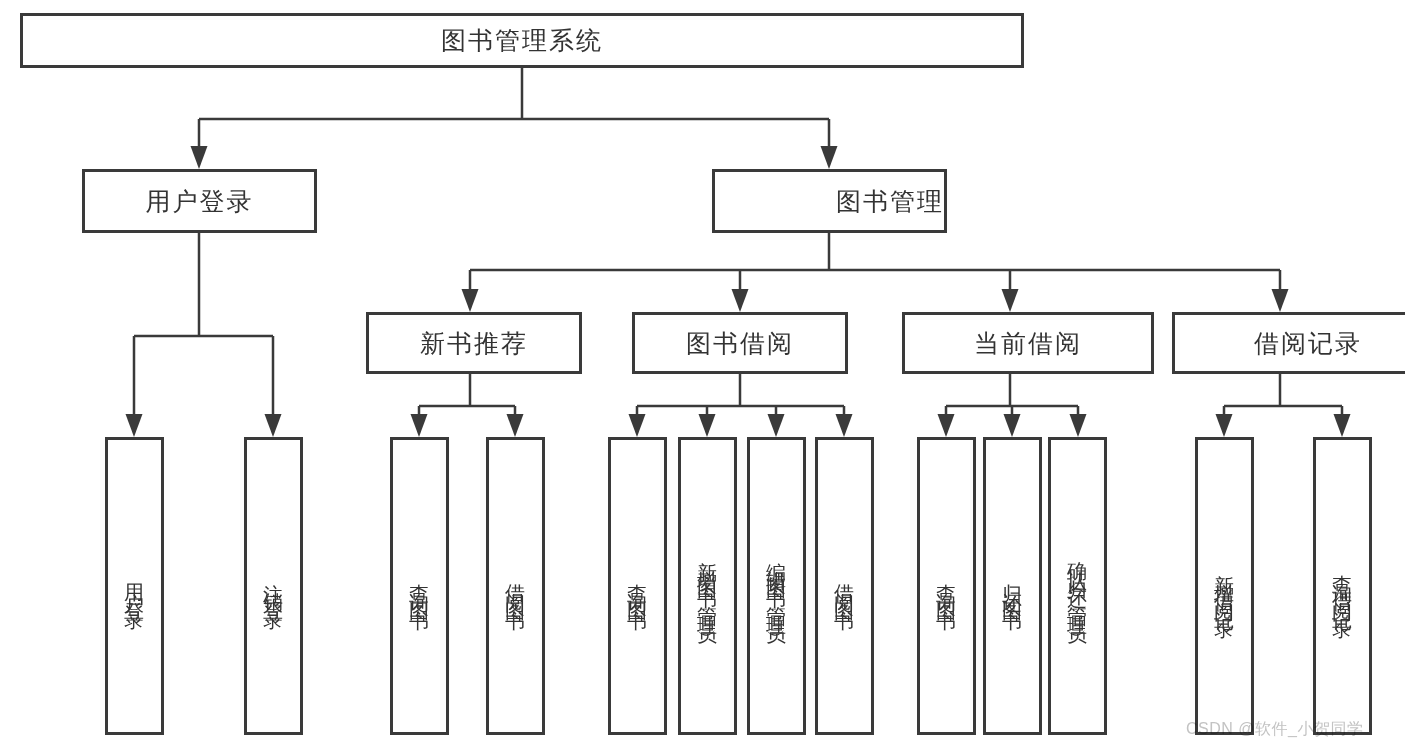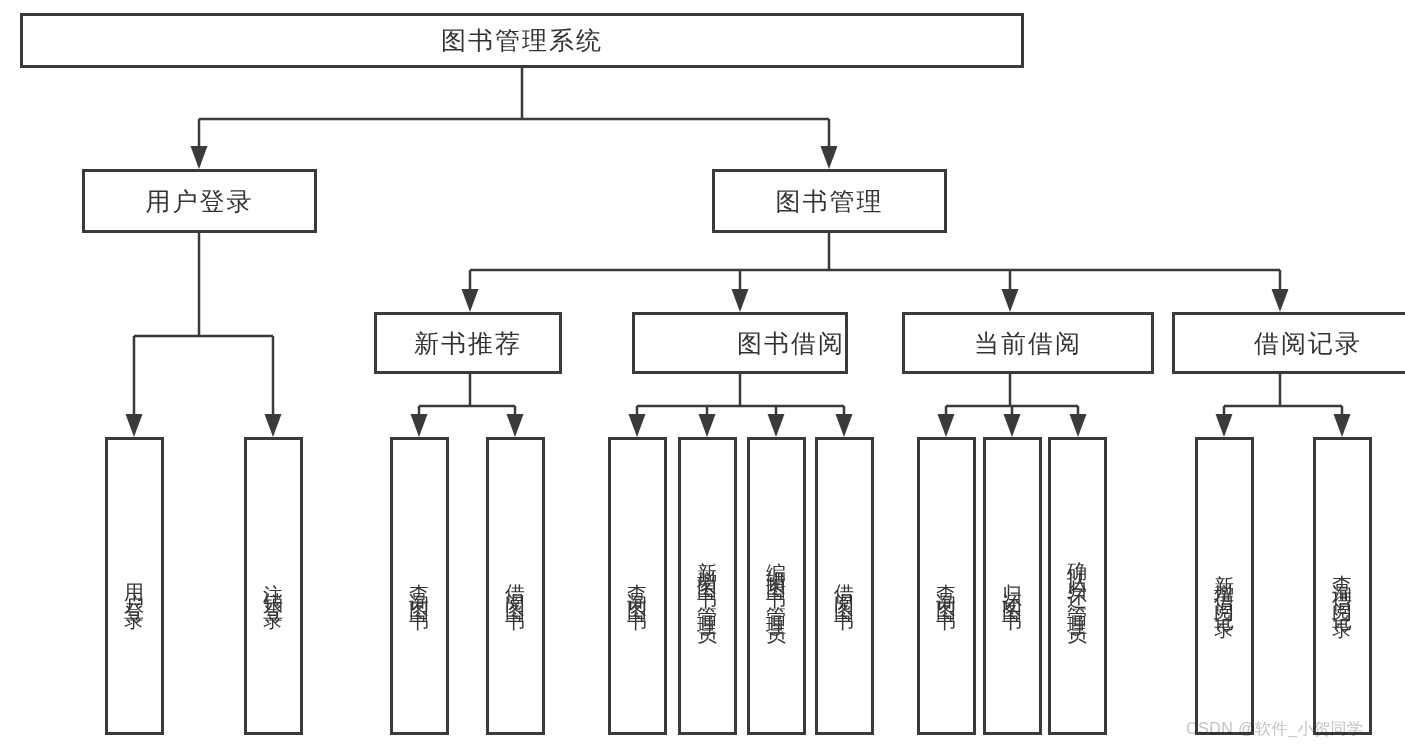--- a/index.html
+++ b/index.html
@@ -94,28 +94,28 @@
     </g>
   </svg>
 
   <div class="box" style="left:20px; top:13px; width:1004px; height:55px;">
     <span>图书管理系统</span>
   </div>
 
   <div class="box" style="left:82px; top:169px; width:235px; height:64px;">
     <span>用户登录</span>
   </div>
-  <div class="box" style="left:712px; top:169px; width:235px; height:64px;">
+  <div class="box" style="left:712px; top:169px; width:235px; height:64px;justify-content:flex-end;">
     <span>图书管理</span>
   </div>
 
-  <div class="box" style="left:374px; top:312px; width:188px; height:62px;font-family:Liberation Mono, monospace;">
+  <div class="box" style="left:366px; top:312px; width:216px; height:62px;font-family:Liberation Mono, monospace;">
     <span>新书推荐</span>
   </div>
-  <div class="box" style="left:632px; top:312px; width:216px; height:62px;justify-content:flex-end;">
+  <div class="box" style="left:632px; top:312px; width:216px; height:62px;">
     <span>图书借阅</span>
   </div>
   <div class="box" style="left:902px; top:312px; width:252px; height:62px;">
     <span>当前借阅</span>
   </div>
   <div class="box" style="left:1172px; top:312px; width:240px; height:62px;padding-left:32px;">
     <span>借阅记录</span>
   </div>
 
   <div class="vbox" style="left:105px; top:437px; width:59px; height:298px;">

